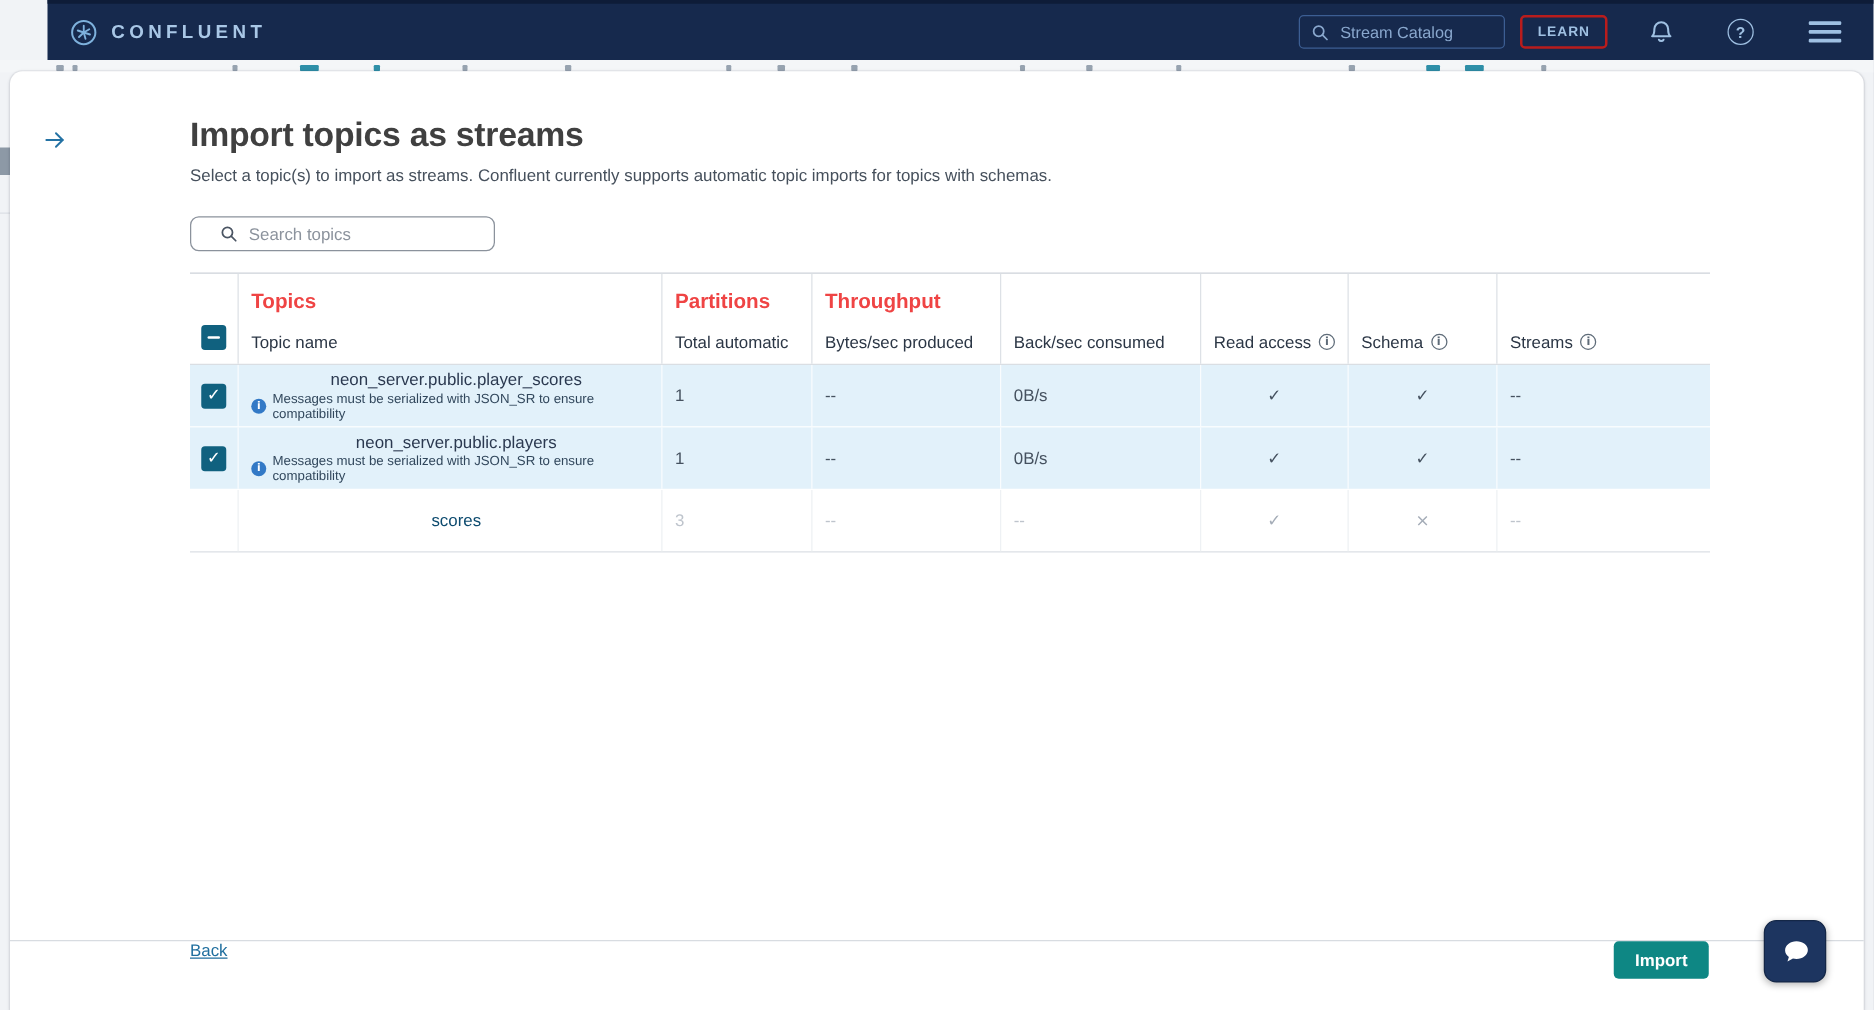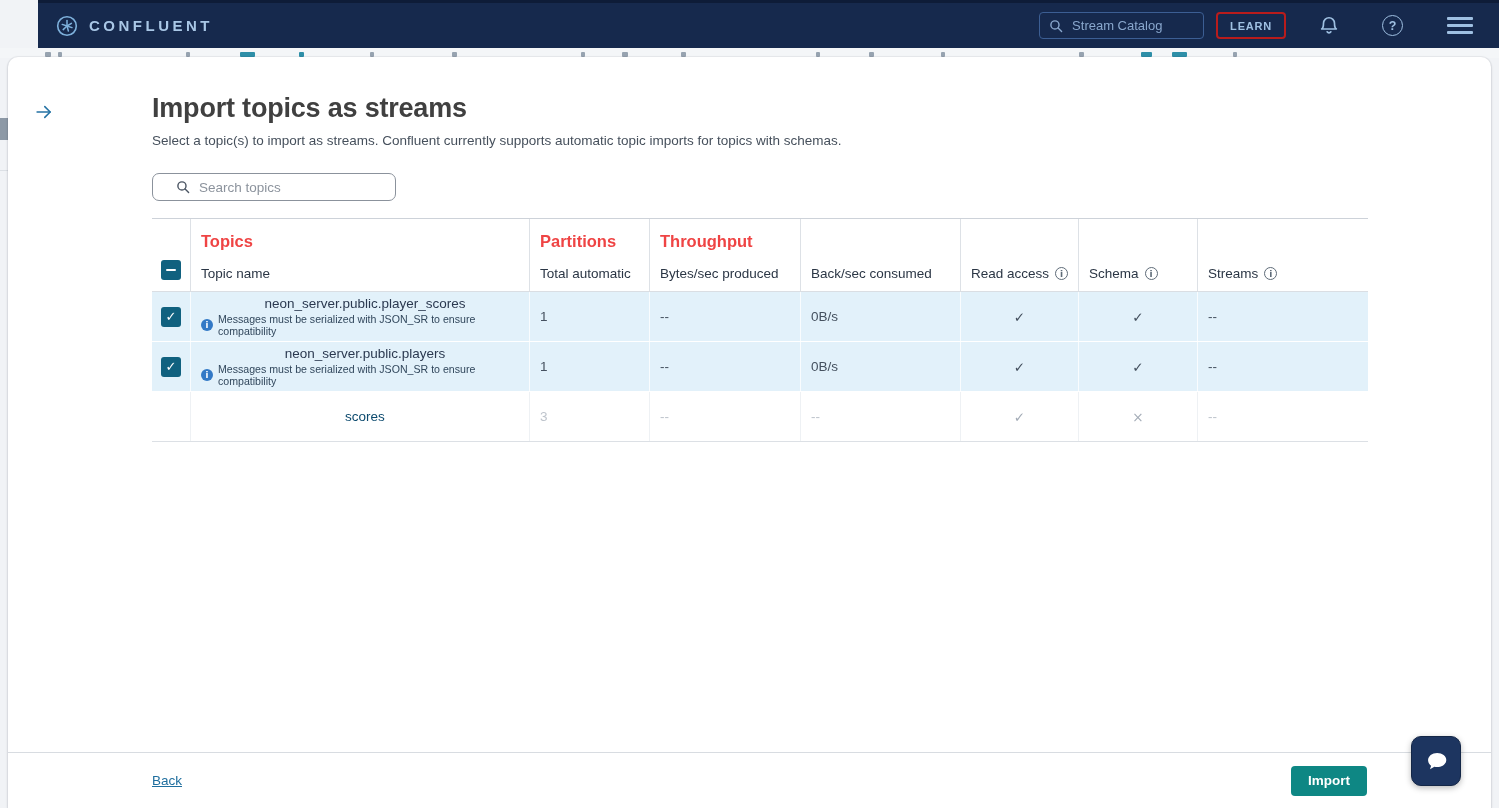--- a/index.html
+++ b/index.html
@@ -91,21 +91,21 @@
   .trow.dis > div{color:#BEC4CC;}
   .trow.dis .cell-mark{color:#A4ACB7;}
 
   .cb{width:20px;height:20px;border-radius:3px;background:#10617F;display:flex;align-items:center;
       justify-content:center;color:#fff;font-size:13px;font-weight:700;cursor:pointer;
       font-family:"DejaVu Sans",sans-serif;}
   .cb-dash{display:block;width:10px;height:2.6px;background:#fff;border-radius:1px;}
 
   
   .panel-footer{position:absolute;left:0;right:0;bottom:0;height:55px;border-top:1px solid #D8DCE1;
-                display:flex;align-items:center;}
+                display:flex;align-items:flex-start;}
   .back-link{margin-left:144px;color:#1F6E9E;font-size:13.5px;text-decoration:underline;cursor:pointer;}
   .import-btn{margin-left:auto;margin-right:124px;height:30px;padding:0 17px;background:#0E8784;
               color:#fff;font-size:13.5px;font-weight:700;border:none;border-radius:4px;cursor:pointer;
               font-family:"Liberation Sans",sans-serif;}
 
   
   .chat-fab{position:absolute;left:1411px;top:736px;width:50px;height:50px;border-radius:10px;
             background:#1D3560;border:1px solid #142747;box-sizing:border-box;z-index:20;cursor:pointer;
             display:flex;align-items:center;justify-content:center;box-shadow:0 2px 6px rgba(0,0,0,.28);}
 </style>

